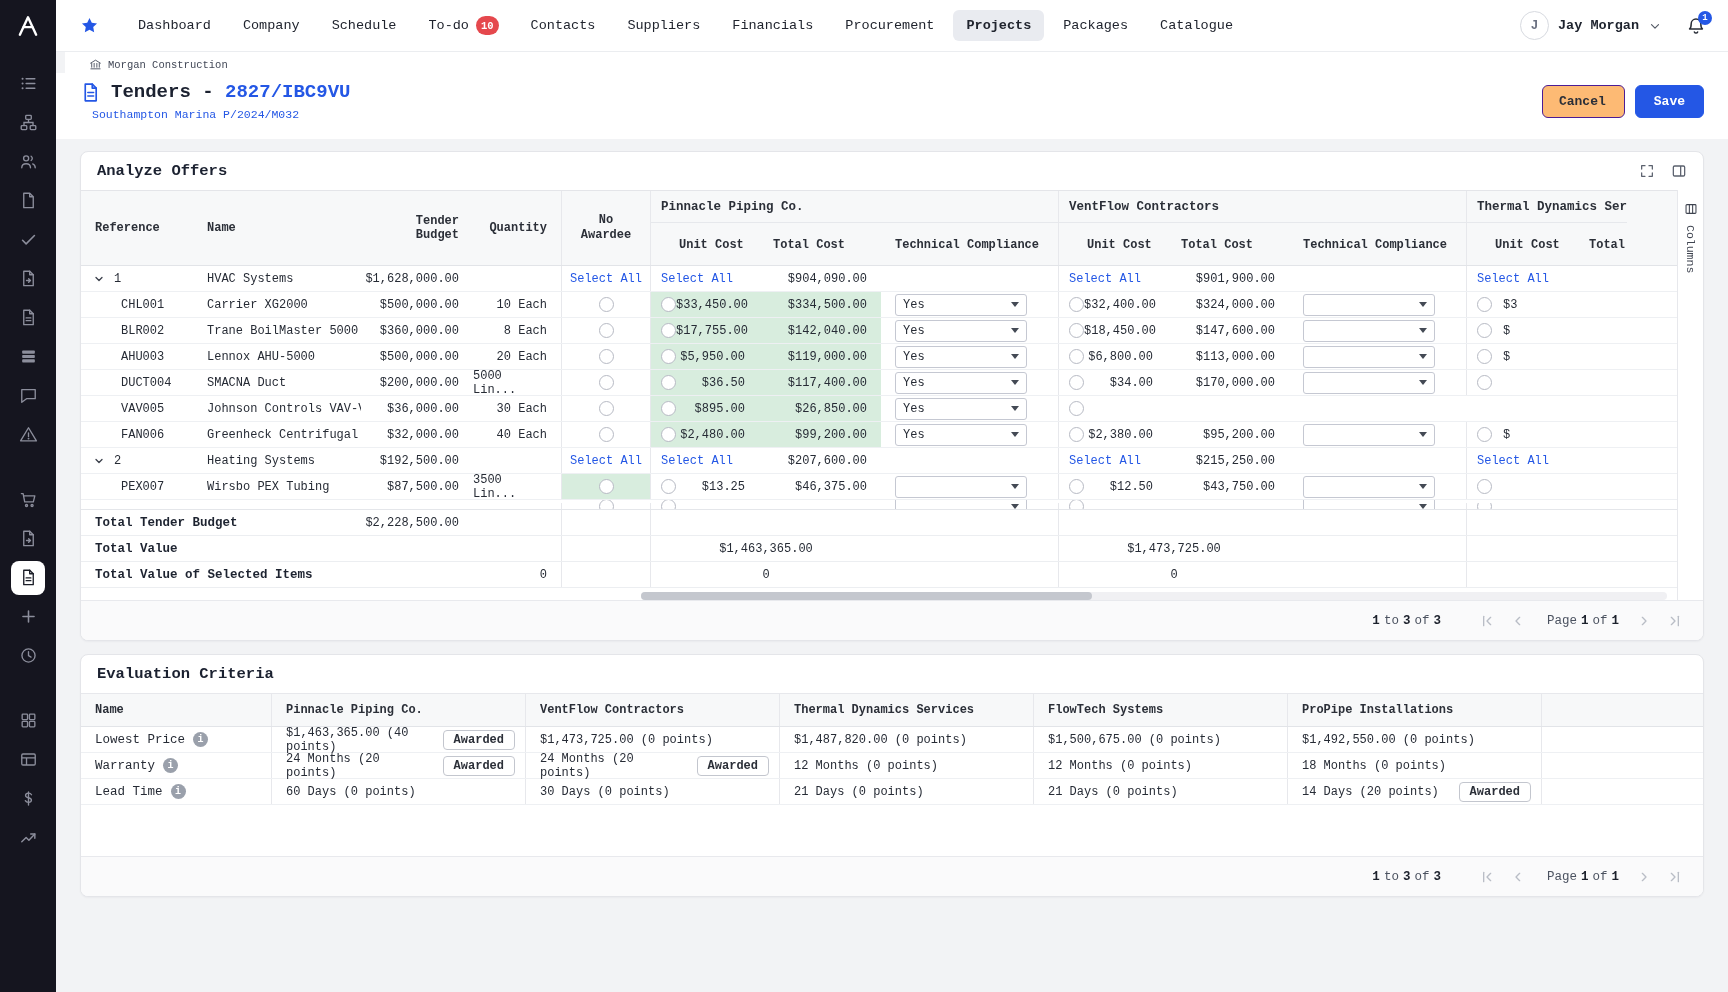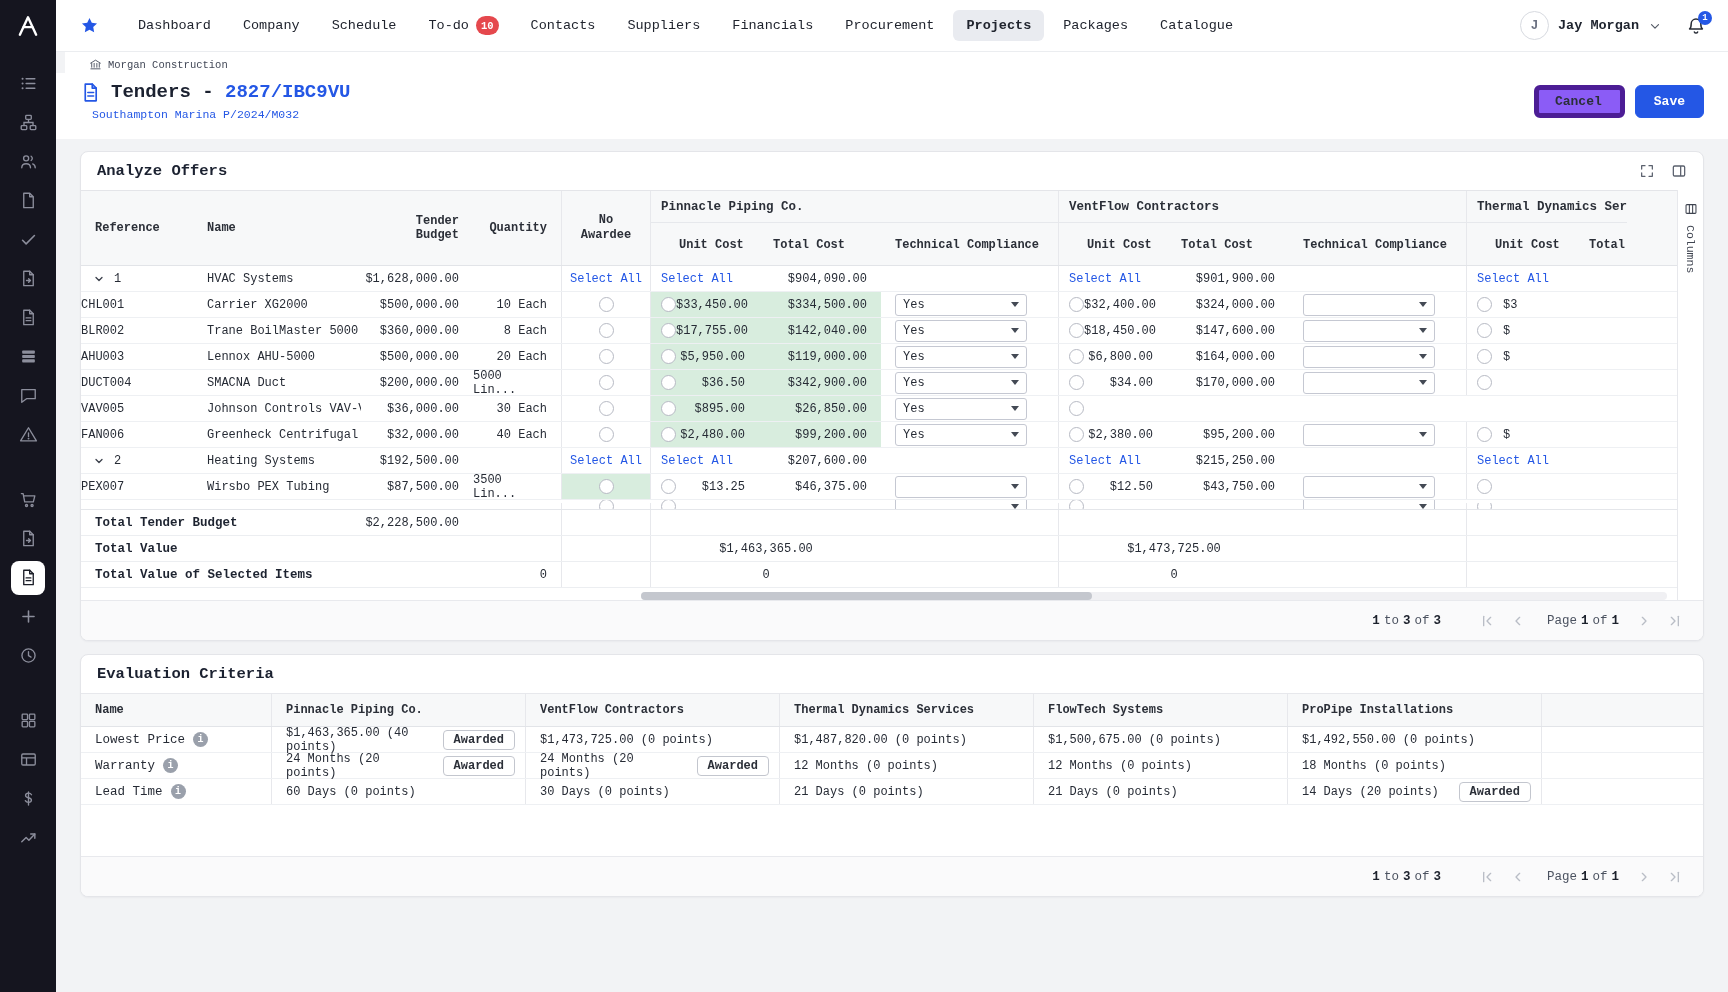--- a/index.html
+++ b/index.html
@@ -42,21 +42,21 @@
   .bank { width: 13px; height: 13px; color: #4a5160; }
   .crumb { font-size: 10.5px; color: #424857; cursor: pointer; }
   .pagehead { background: #fff; display: flex; justify-content: space-between; padding: 8px 24px 16px; flex: none; }
   .titlerow { display: flex; align-items: center; gap: 10px; }
   .docblue { width: 21px; height: 21px; color: var(--accent, #2457e5); }
   .title { font-size: 19px; font-weight: 700; color: #1b2130; }
   .titlecode { color: var(--accent, #2457e5); cursor: pointer; text-decoration: none; }
   .subtitle { display: inline-block; margin-top: 5px; font-size: 11.5px; color: var(--accent, #2457e5); cursor: pointer; text-decoration: none; margin-left: 12px; }
   .actions { display: flex; align-items: flex-start; gap: 10px; padding-top: 4px; }
   .btn { height: 33px; border-radius: 6px; font-size: 13px; font-weight: 600; padding: 0 18px; cursor: pointer; font-family: inherit; }
-  .btn.ghost { background: #8b5cf6; border: 5px solid #4c1d95; color: #2b2f38; padding-left: 16px; }
+  .btn.ghost { background: #fdba74; border: 1px solid #4c1d95; color: #2b2f38; padding-left: 16px; }
   .btn.primary { background: var(--accent, #2457e5); border: 1px solid var(--accent, #2457e5); color: #fff; }
 
   
   .content { flex: 1; background: #f2f3f5; padding: 12px 24px 0; overflow: hidden; }
   .panel { background: #fff; border: 1px solid #e4e5e9; border-radius: 8px; box-shadow: 0 1px 2px rgba(16,24,40,.04); overflow: hidden; display: flex; flex-direction: column; }
   .panel.analyze { height: 490px; margin-bottom: 13px; }
   .panel.eval { height: 243px; }
   .phead { display: flex; align-items: center; justify-content: space-between; padding: 10px 16px; flex: none; }
   .phead h2 { font-size: 15.5px; font-weight: 700; color: #1b2130; }
   .phead-icons { display: flex; gap: 16px; }
@@ -87,21 +87,21 @@
   .c-unit { width: 108px; flex: none; }
   .c-total { width: 122px; flex: none; }
   .c-comp { width: 178px; flex: none; }
 
   .tbody { font-size: 12px; }
   .row { display: flex; align-items: center; height: 26px; border-bottom: 1px solid #eef0f3; }
   .cell { height: 100%; display: flex; align-items: center; }
   .cell.num { justify-content: flex-end; padding-right: 14px; }
   .cell.center { justify-content: center; }
   .cell.c-name { padding-left: 14px; white-space: nowrap; overflow: hidden; }
-  .item-ref { }
+  .item-ref { padding-left: 40px; }
   .gref { padding-left: 12px; gap: 9px; }
   .gchev { width: 12px; height: 12px; color: #3a3f4a; cursor: pointer; }
   .gnum { font-size: 12px; }
   .vcell { display: flex; height: 100%; width: 408px; flex: none; align-items: center; }
   .vcell:not(.clip) { border-right: 1px solid var(--line); }
   .vcell.clip { width: 160px; overflow: hidden; }
   .unitcell { padding-left: 10px; gap: 0; }
   .unitcell .val { flex: 1; text-align: right; padding-right: 14px; }
   .clip .unitcell .val { flex: none; text-align: left; padding: 0 0 0 11px; }
   .radio { width: 15px; height: 15px; border: 1.5px solid #b7bac4; border-radius: 50%; background: #fff; display: inline-block; flex: none; cursor: pointer; }
@@ -703,21 +703,21 @@
                       <span>Yes</span>
                       <span class="caret"></span>
                     </span>
                   </div>
                 </div>
                 <div class="vcell">
                   <div class="cell c-unit unitcell">
                     <span class="radio"></span>
                     <span class="val">$6,800.00</span>
                   </div>
-                  <div class="cell c-total num">$164,000.00</div>
+                  <div class="cell c-total num">$113,000.00</div>
                   <div class="cell c-comp">
                     <span class="dd">
                       <span></span>
                       <span class="caret"></span>
                     </span>
                   </div>
                 </div>
                 <div class="vcell clip">
                   <div class="cell c-unit unitcell">
                     <span class="radio"></span>
@@ -732,21 +732,21 @@
                 <div class="cell c-bud num">$200,000.00</div>
                 <div class="cell c-qty num">5000 Lin...</div>
                 <div class="cell c-na center">
                   <span class="radio"></span>
                 </div>
                 <div class="vcell">
                   <div class="cell c-unit unitcell hl">
                     <span class="radio"></span>
                     <span class="val">$36.50</span>
                   </div>
-                  <div class="cell c-total num hl">$342,900.00</div>
+                  <div class="cell c-total num hl">$117,400.00</div>
                   <div class="cell c-comp">
                     <span class="dd">
                       <span>Yes</span>
                       <span class="caret"></span>
                     </span>
                   </div>
                 </div>
                 <div class="vcell">
                   <div class="cell c-unit unitcell">
                     <span class="radio"></span>

